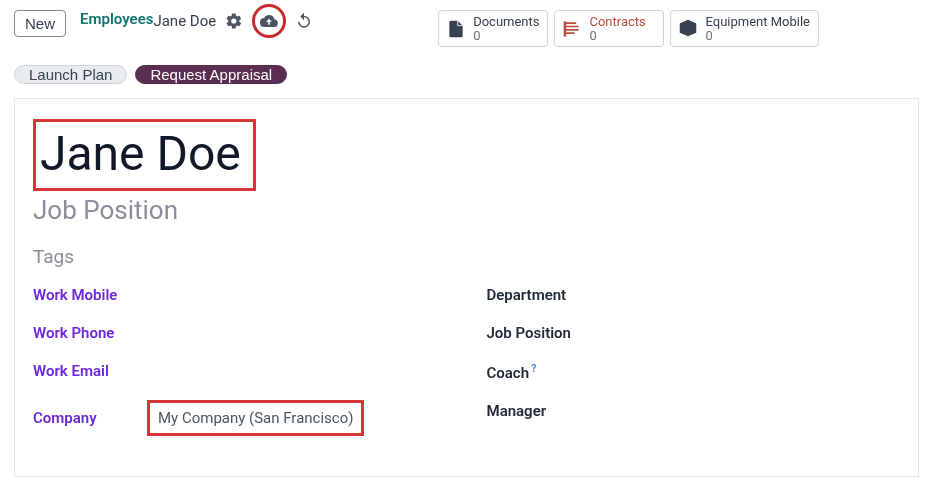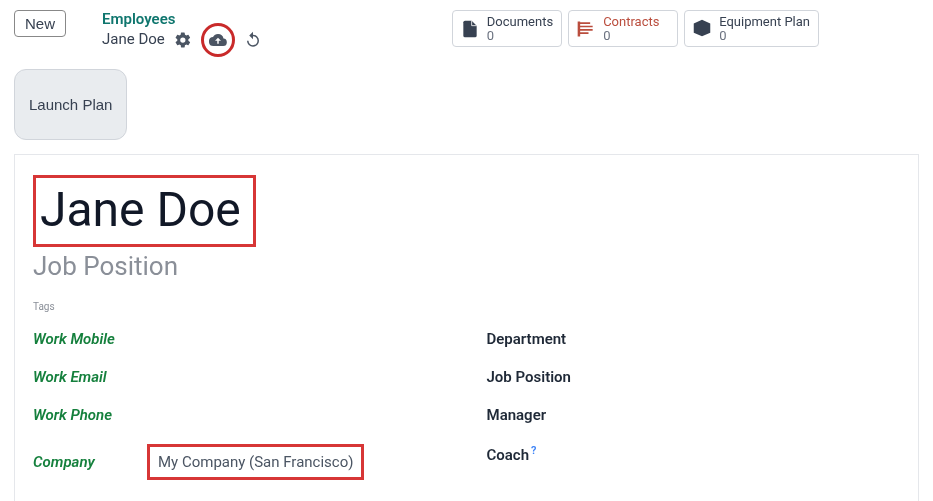--- a/index.html
+++ b/index.html
@@ -9,36 +9,35 @@
       font-size: 14px;
       color: #1f2937;
       width: 933px;
       height: 501px;
       overflow: hidden;
     }
     .topbar {
       display: flex;
       align-items: flex-start;
       padding: 10px 14px 10px 14px;
-      gap: 1px;
+      gap: 14px;
     }
     .new-btn {
       border: 1px solid #888;
       background: #fff;
       padding: 4px 10px;
       font-size: 15px;
       border-radius: 4px;
       cursor: pointer;
       color: #374151;
     }
     .breadcrumb-block {
       display: flex;
-      flex-direction: column;
+      flex-direction: row;
       line-height: 1.25;
-      margin-left: 35px;
     }
     .crumb-link {
       color: #0f766e;
       font-weight: 600;
       font-size: 15px;
       cursor: pointer;
     }
     .crumb-current-row {
       display: flex;
       align-items: center;
@@ -88,21 +87,21 @@
     .stat-card .label.accent { color: #ba4d3d; }
     .stat-card .count { font-size: 13px; color: #6b7280; }
     .action-row {
       display: flex;
       gap: 8px;
       padding: 8px 14px 14px 14px;
     }
     .action-btn {
       border: 1px solid #d1d5db;
       background: #e9ecef;
-      padding: 26px 14px;
+      padding: 0 14px;
       border-radius: 12px;
       font-size: 15px;
       color: #374151;
       cursor: pointer;
     }
     .action-btn.primary {
       background: #5b2d51;
       border-color: #5b2d51;
       color: #fff;
     }
@@ -123,42 +122,41 @@
       font-weight: 400;
       color: #111827;
       line-height: 1;
     }
     .subtitle {
       font-size: 26px;
       color: #8a8f98;
       margin-top: 4px;
     }
     .tags-label {
-      font-size: 10px;
+      font-size: 19px;
       color: #8a8f98;
       margin-top: 20px;
       margin-bottom: 18px;
     }
     .cols {
       display: flex;
       gap: 40px;
     }
     .col { flex: 1; }
     .field-row {
       display: flex;
       align-items: center;
       gap: 20px;
       margin-bottom: 20px;
       font-size: 15px;
     }
     .field-label {
       width: 100px;
       font-weight: 600;
-      color: #15803d;
-      font-style: italic;
+      color: #6d28d9;
     }
     .field-label-wide {
       width: 170px;
       font-weight: 600;
       color: #1f2937;
     }
     .field-value {
       color: #4b5563;
     }
     .company-box {
@@ -230,67 +228,68 @@
         <span class="count">0</span>
       </span>
     </div>
     <div class="stat-card">
       <span class="icon">
         <svg viewBox="0 0 24 24" fill="#374151" width="22" height="22">
             <path d="M12 2 3 6v4l9 4 9-4V6l-9-4zm0 10L3 8v8l9 4 9-4V8l-9 4z"></path>
           </svg>
       </span>
       <span class="text">
-        <span class="label">Equipment Plan</span>
+        <span class="label">Equipment Mobile</span>
         <span class="count">0</span>
       </span>
     </div>
   </div>
 </div>
 
 <div class="action-row">
   <button class="action-btn">Launch Plan</button>
+  <button class="action-btn primary">Request Appraisal</button>
 </div>
 
 <div class="form-card">
   <div class="name-box">
     <h1 class="name-h1">Jane Doe</h1>
   </div>
   <div class="subtitle">Job Position</div>
   <div class="tags-label">Tags</div>
 
   <div class="cols">
     <div class="col">
       <div class="field-row">
         <span class="field-label">Work Mobile</span>
       </div>
       <div class="field-row">
+        <span class="field-label">Work Phone</span>
+      </div>
+      <div class="field-row">
         <span class="field-label">Work Email</span>
-      </div>
-      <div class="field-row">
-        <span class="field-label">Work Phone</span>
       </div>
       <div class="field-row">
         <span class="field-label">Company</span>
         <span class="company-box">
           <span class="field-value">My Company (San Francisco)</span>
         </span>
       </div>
     </div>
 
     <div class="col">
       <div class="field-row">
         <span class="field-label-wide">Department</span>
       </div>
       <div class="field-row">
         <span class="field-label-wide">Job Position</span>
       </div>
       <div class="field-row">
-        <span class="field-label-wide">Manager</span>
-      </div>
-      <div class="field-row">
         <span class="field-label-wide">
           <span>Coach</span><span class="help-q">?</span>
         </span>
       </div>
+      <div class="field-row">
+        <span class="field-label-wide">Manager</span>
+      </div>
     </div>
   </div>
 </div>
 
 </body></html>

